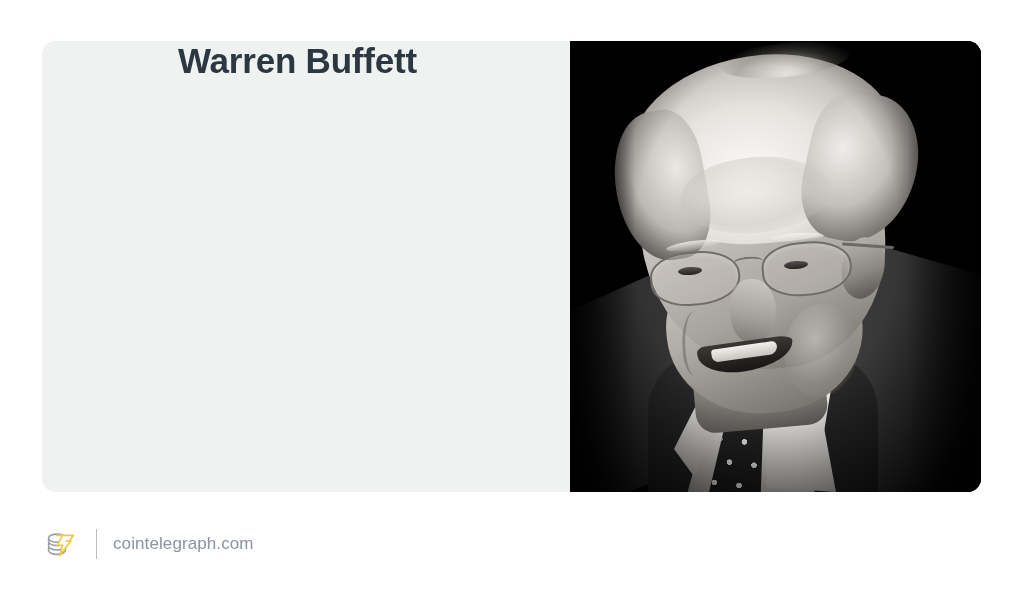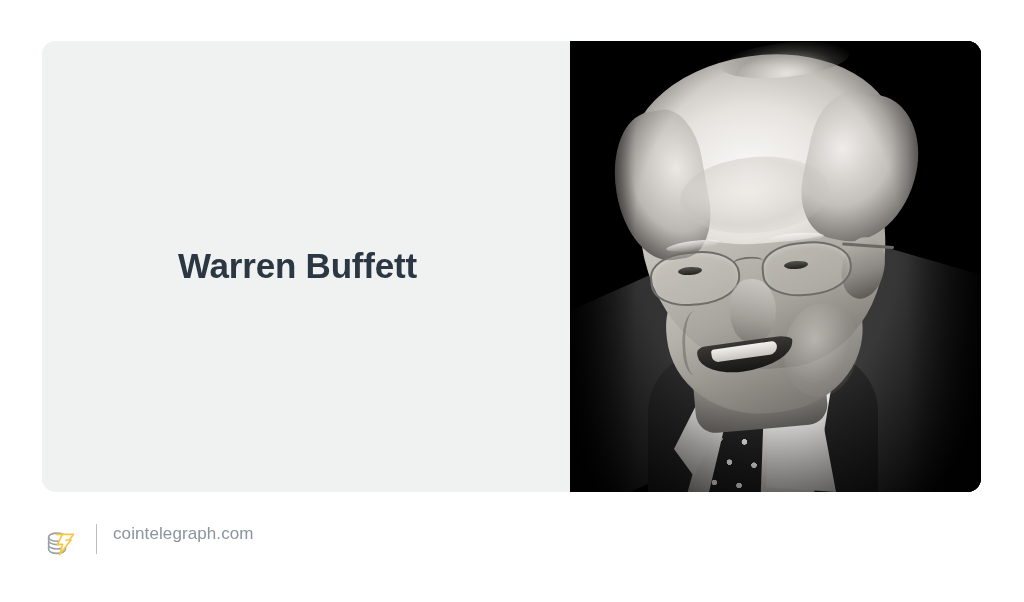--- a/index.html
+++ b/index.html
@@ -27,21 +27,20 @@
     overflow: hidden;
     display: flex;
     background: #f0f2f1;
   }
 
   .card-left {
     width: 528px;
     height: 100%;
     background: #f0f2f1;
     display: flex;
-    align-items: center;
     box-sizing: border-box;
     padding-left: 136px;
     padding-right: 20px;
   }
 
   .headline {
     font-size: 35px;
     font-weight: bold;
     color: #2b3742;
     letter-spacing: -0.2px;
@@ -391,20 +390,21 @@
       linear-gradient(270deg, rgba(0,0,0,0.85) 0%, rgba(0,0,0,0) 18%);
     pointer-events: none;
   }
 
   
   .footer {
     position: absolute;
     left: 42px;
     top: 524px;
     display: flex;
+    align-items: center;
     height: 40px;
   }
   .logo-mark {
     width: 38px;
     height: 38px;
     position: relative;
     flex: 0 0 auto;
   }
   .footer-divider {
     width: 1px;

